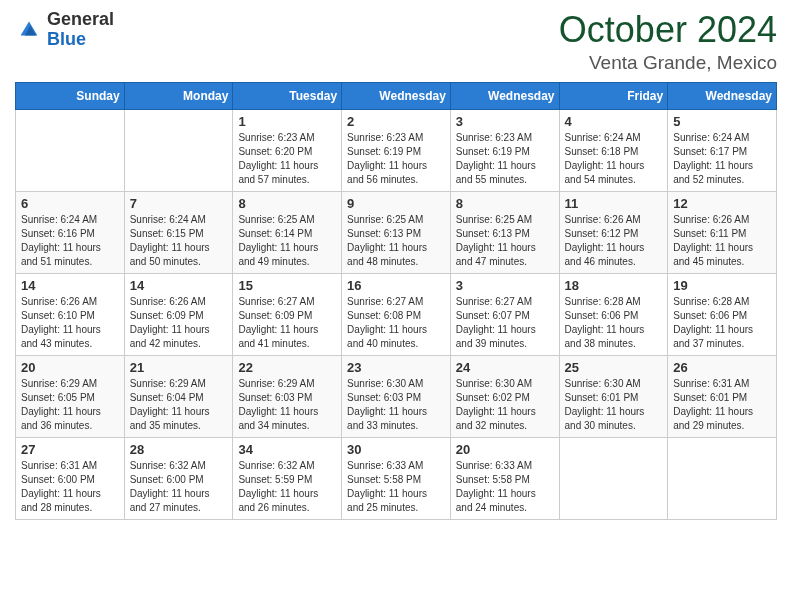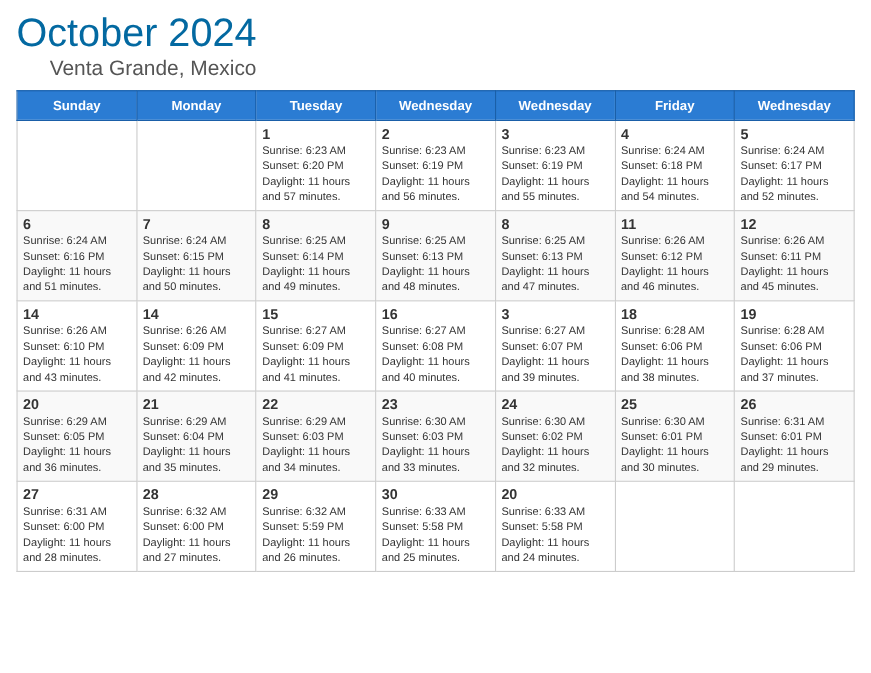--- a/index.html
+++ b/index.html
@@ -35,40 +35,40 @@
     .logo-icon {
       width: 28px;
       height: 28px;
     }
     .title-area {
       text-align: right;
     }
     .month-title {
       font-size: 36px;
       font-weight: 300;
-      color: #0369a1;
+      color: #14532d;
       line-height: 1.1;
     }
     .location {
       font-size: 19px;
       color: #555;
       margin-top: 2px;
     }
     table {
       width: 100%;
       border-collapse: collapse;
       table-layout: fixed;
     }
     thead tr th {
       background-color: #2b7cd3;
       color: #fff;
       font-size: 12px;
       font-weight: bold;
       padding: 6px 4px;
-      text-align: center;
+      text-align: right;
       border: 1px solid #1a5fa8;
     }
     tbody tr td {
       border: 1px solid #ccc;
       vertical-align: top;
       padding: 4px 5px;
       font-size: 10px;
       color: #333;
       height: 78px;
       background: #fff;
@@ -90,20 +90,30 @@
     }
     .empty-cell {
       background: #fff !important;
     }
   </style>
 </head>
 <body>
 
 <div class="container">
   <div class="header-row">
+    <div class="logo">
+      <svg class="logo-icon" viewBox="0 0 40 40" xmlns="http://www.w3.org/2000/svg">
+        <polygon points="8,28 20,8 32,28" fill="#2b7cd3"></polygon>
+        <polygon points="14,28 22,14 30,28" fill="#1a5fa8"></polygon>
+      </svg>
+      <div class="logo-text">
+        <span class="general">General</span><br>
+        <span class="blue">Blue</span>
+      </div>
+    </div>
     <div class="title-area">
       <div class="month-title">October 2024</div>
       <div class="location">Venta Grande, Mexico</div>
     </div>
   </div>
 
   <table>
     <thead>
       <tr>
         <th>Sunday</th>
@@ -233,21 +243,21 @@
         <tr>
           <td>
             <span class="day-number">27</span>
             <div class="day-info">Sunrise: 6:31 AM<br>Sunset: 6:00 PM<br>Daylight: 11 hours and 28 minutes.</div>
           </td>
           <td>
             <span class="day-number">28</span>
             <div class="day-info">Sunrise: 6:32 AM<br>Sunset: 6:00 PM<br>Daylight: 11 hours and 27 minutes.</div>
           </td>
           <td>
-            <span class="day-number">29</span>
+            <span class="day-number">34</span>
             <div class="day-info">Sunrise: 6:32 AM<br>Sunset: 5:59 PM<br>Daylight: 11 hours and 26 minutes.</div>
           </td>
           <td>
             <span class="day-number">30</span>
             <div class="day-info">Sunrise: 6:33 AM<br>Sunset: 5:58 PM<br>Daylight: 11 hours and 25 minutes.</div>
           </td>
           <td>
             <span class="day-number">20</span>
             <div class="day-info">Sunrise: 6:33 AM<br>Sunset: 5:58 PM<br>Daylight: 11 hours and 24 minutes.</div>
           </td>

